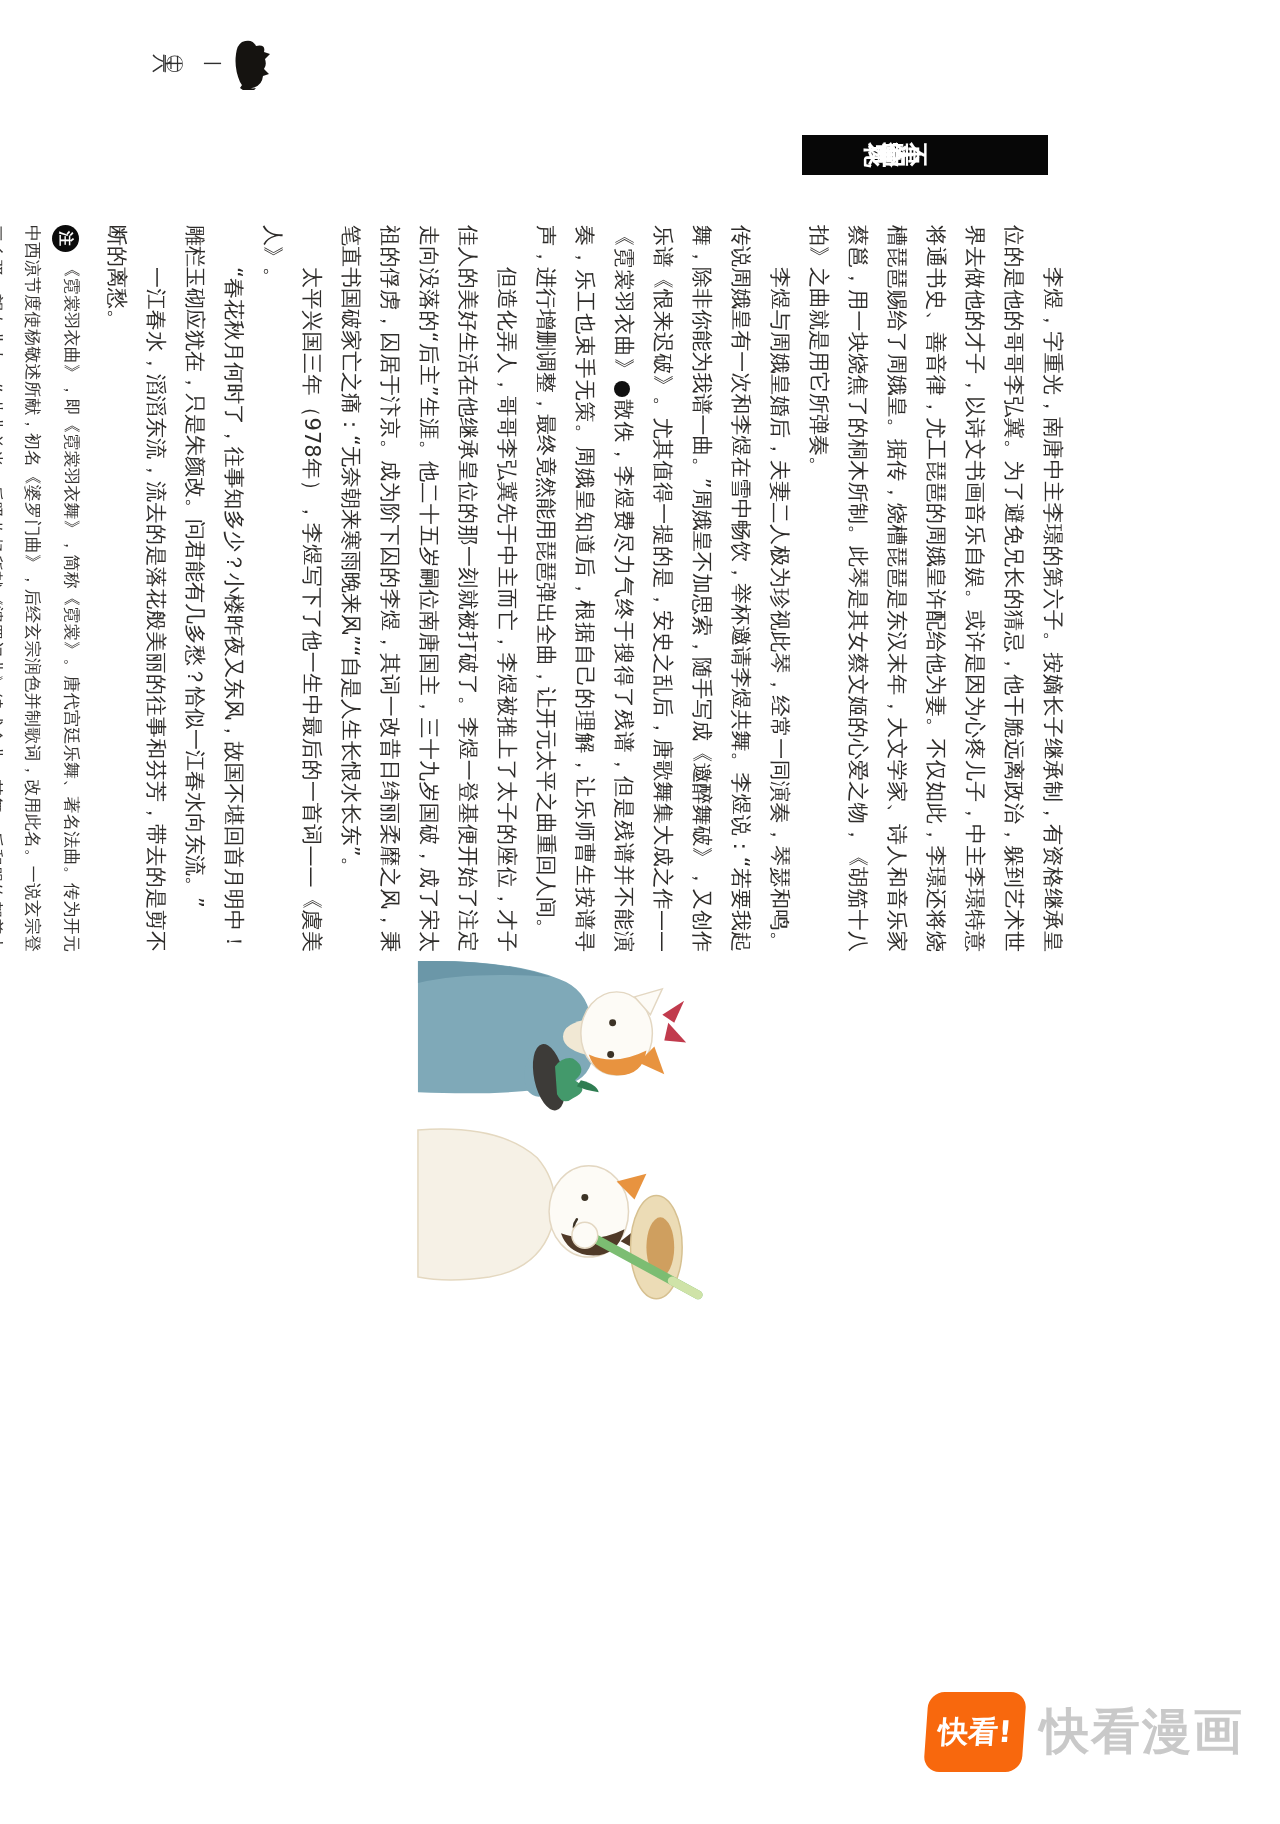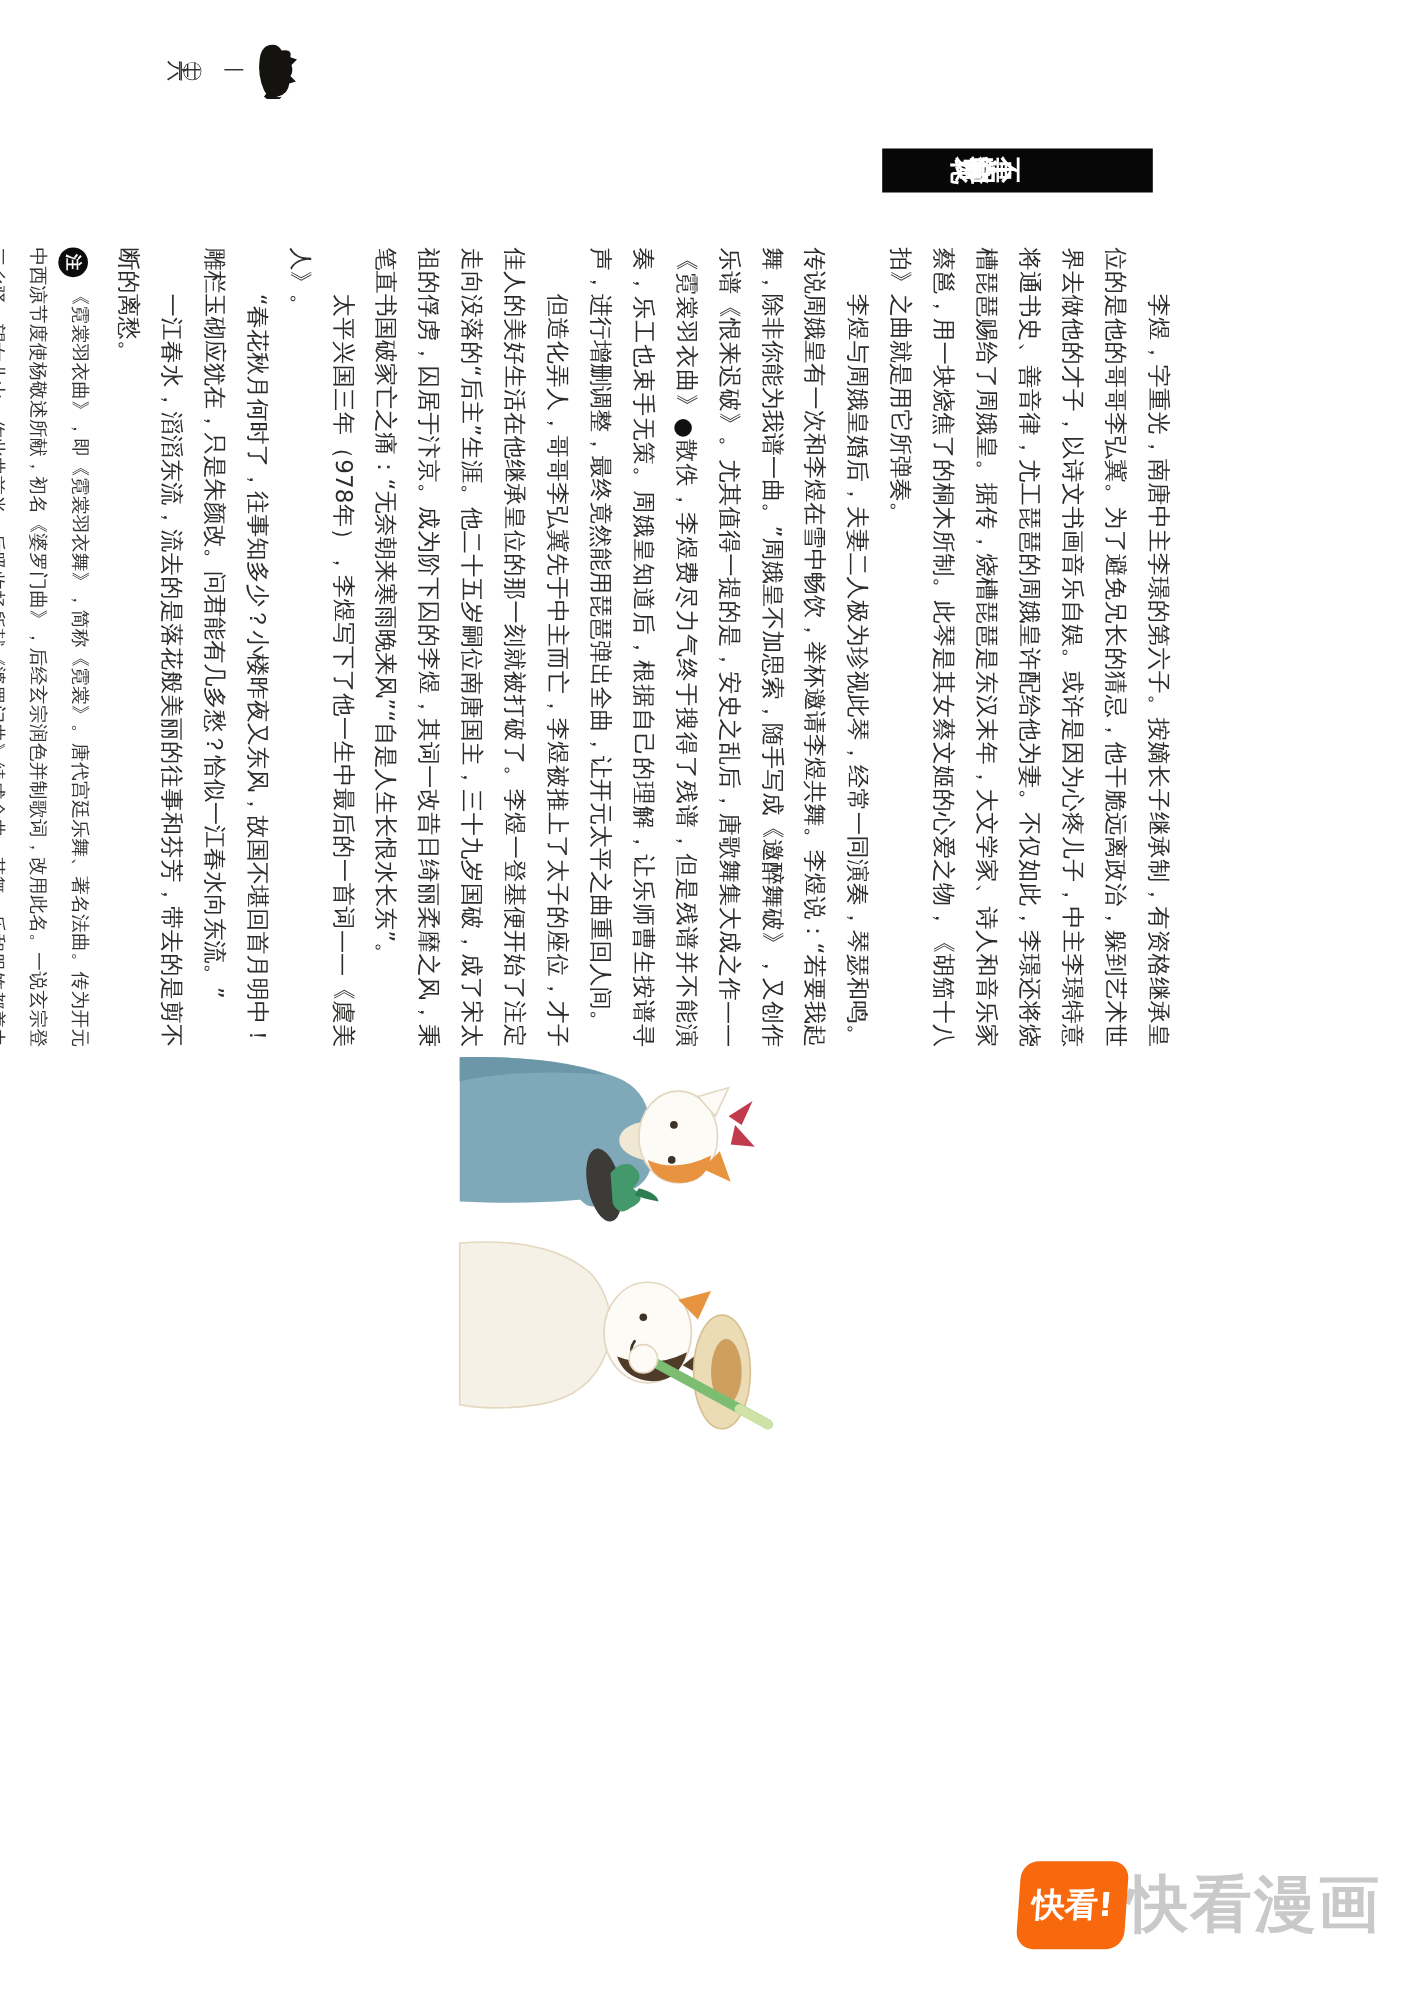--- a/index.html
+++ b/index.html
@@ -32,21 +32,21 @@
   .note-seal{display:inline-flex;align-items:center;justify-content:center;
              width:27px;height:27px;border-radius:50%;background:#0b0b0b;color:#ffffff;
              font-size:15px;line-height:1;vertical-align:-5px;margin-right:8px;font-weight:bold;}
   
   .illustration{position:absolute;left:930px;top:572px;width:385px;height:298px;}
   
   .watermark{position:absolute;left:926px;top:1692px;display:flex;align-items:center;z-index:5;}
   .wm-box{width:98px;height:80px;border-radius:16px;background:#f8680d;color:#ffffff;
           display:flex;align-items:center;justify-content:center;font-weight:bold;
           font-size:30px;letter-spacing:0;transform:skewX(-4deg);}
-  .wm-text{margin-left:0;color:#c9c9c9;font-size:56px;font-weight:bold;letter-spacing:2px;}
+  .wm-text{margin-left:16px;color:#c9c9c9;font-size:49px;font-weight:bold;letter-spacing:2px;}
 </style>
 </head>
 <body>
 
 <div id="canvas">
 
   <div class="page-rotated">
 
     <div class="pagenum-block">
       <svg class="pagenum-cat" viewBox="0 0 52 46" xmlns="http://www.w3.org/2000/svg">

